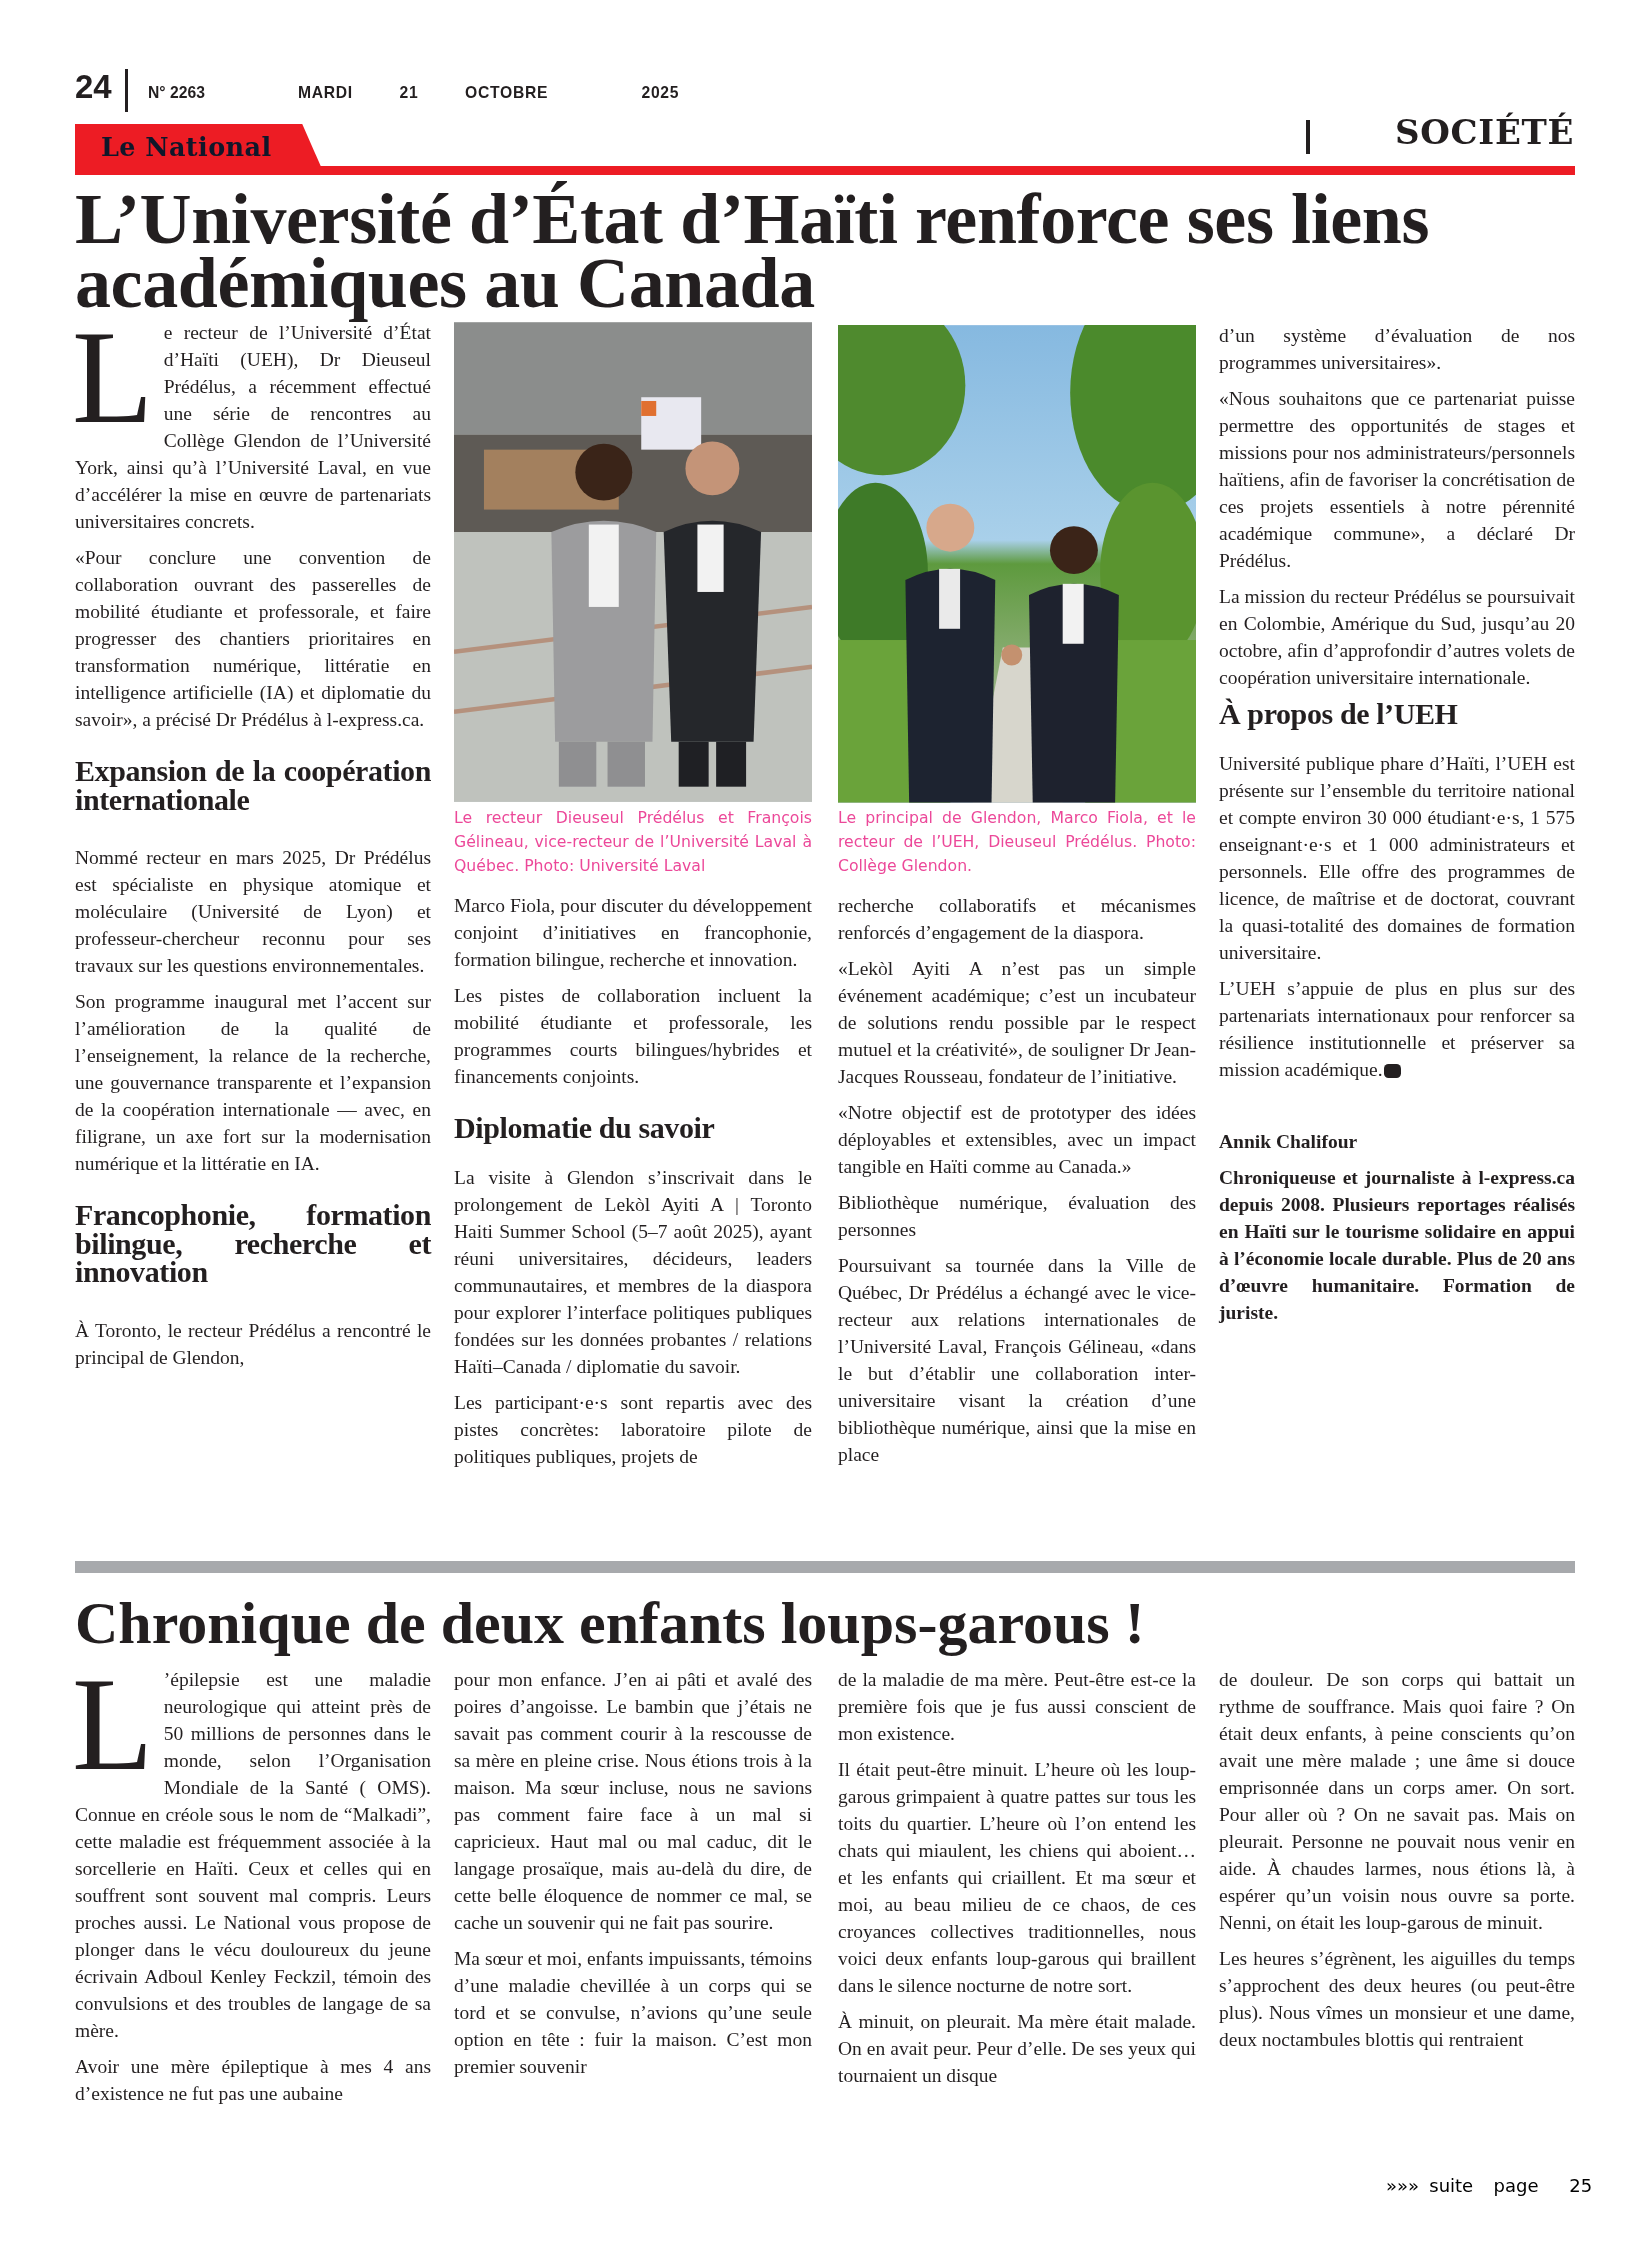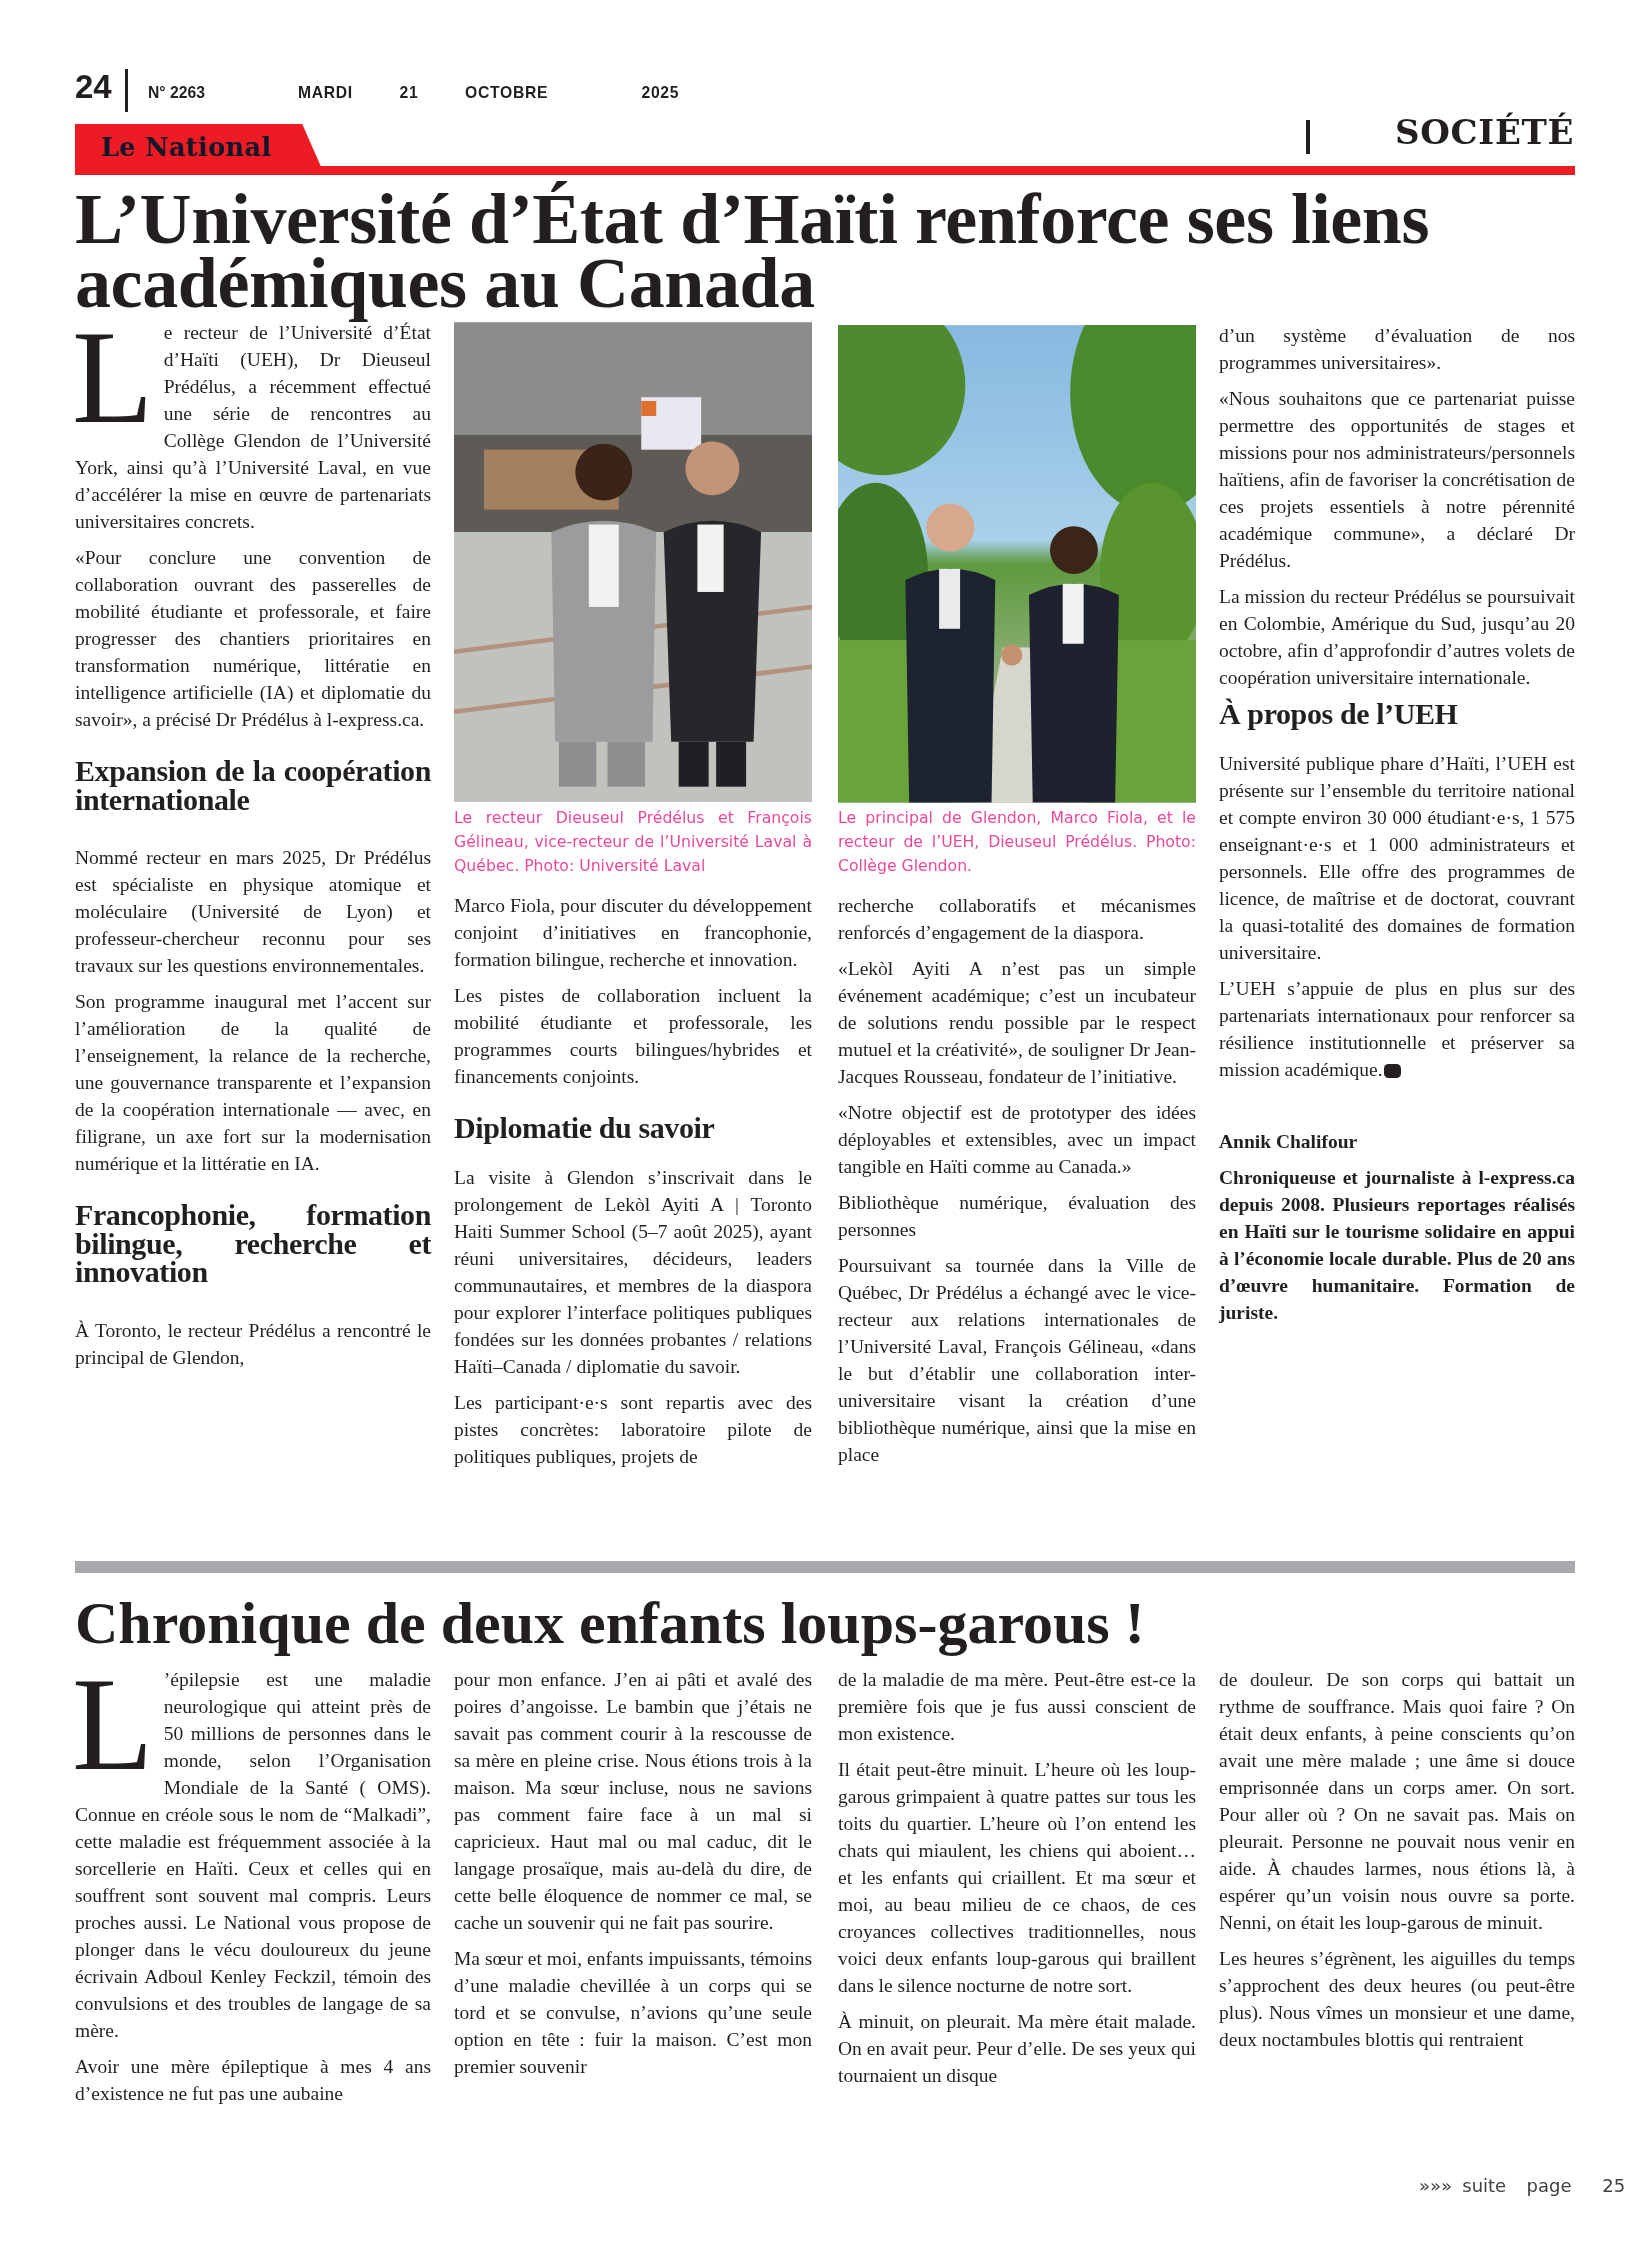--- a/index.html
+++ b/index.html
@@ -22,21 +22,21 @@
   .headline2{left:75px;top:1590px;width:1500px;font-family:"Liberation Serif",serif;font-weight:bold;font-size:60px;line-height:67px;}
   
   .col{position:absolute;font-size:19.5px;line-height:27px;text-align:justify;}
   .col p{margin:0 0 9px 0;}
   .col h3{font-family:"Liberation Serif",serif;font-weight:bold;font-size:30px;line-height:28.5px;margin:24px 0 30px 0;letter-spacing:-0.4px;}
   .dropcap{float:left;font-size:133px;line-height:105px;margin:6px 10.5px 0 -3px;font-family:"Liberation Serif",serif;}
   .bold{font-weight:bold;}
   .caption{position:absolute;font-family:"DejaVu Sans",sans-serif;font-size:15.7px;line-height:24px;text-align:justify;color:#ec4899;}
   .photo{position:absolute;overflow:hidden;}
   .divider{left:75px;top:1561px;width:1500px;height:12px;background:#a7a9ac;}
-  .suite{left:1386px;top:2175px;color:#404040;font-family:"DejaVu Sans",sans-serif;font-size:18px;word-spacing:4.5px;margin-left:33px;}
+  .suite{left:1386px;top:2175px;color:#000000;font-family:"DejaVu Sans",sans-serif;font-size:18px;word-spacing:4.5px;}
   .endmark{display:inline-block;width:16.5px;height:13.5px;background:#231f20;border-radius:4.5px;vertical-align:middle;margin-left:1.5px;}
 </style>
 </head>
 <body>
 
 <div class="abs page-num">24</div>
 <div class="abs page-sep"></div>
 <div class="abs issue">N° 2263</div>
 <div class="abs date" style="white-space:pre;">MARDI   21   OCTOBRE      2025</div>
 <div class="abs brand-tab"></div>

